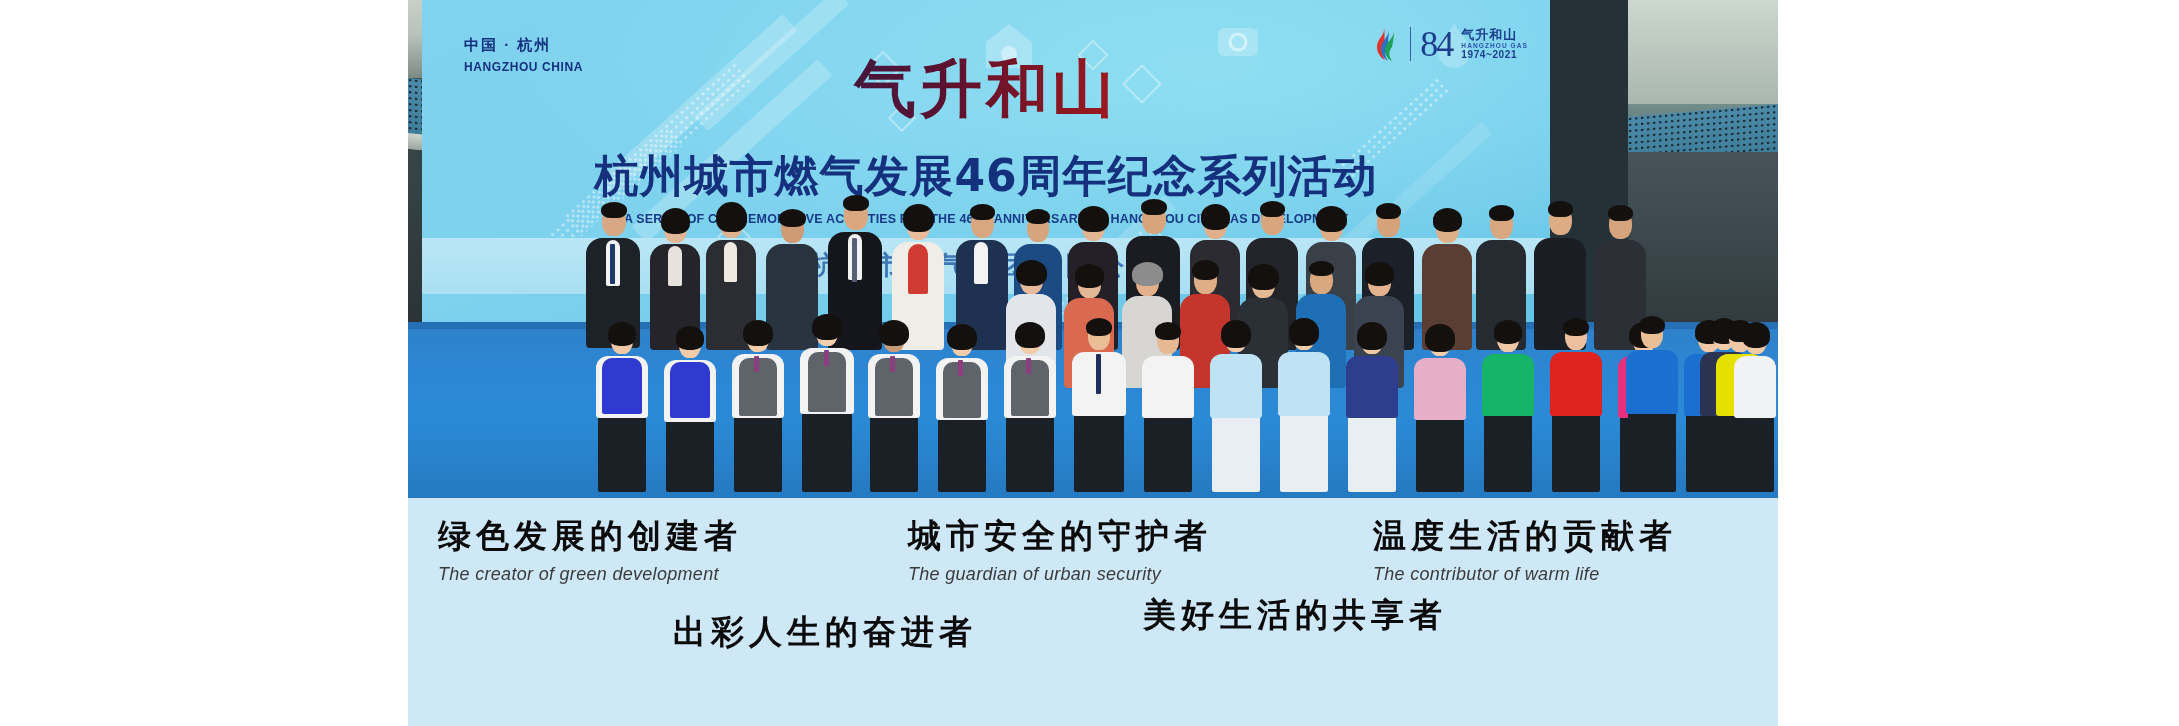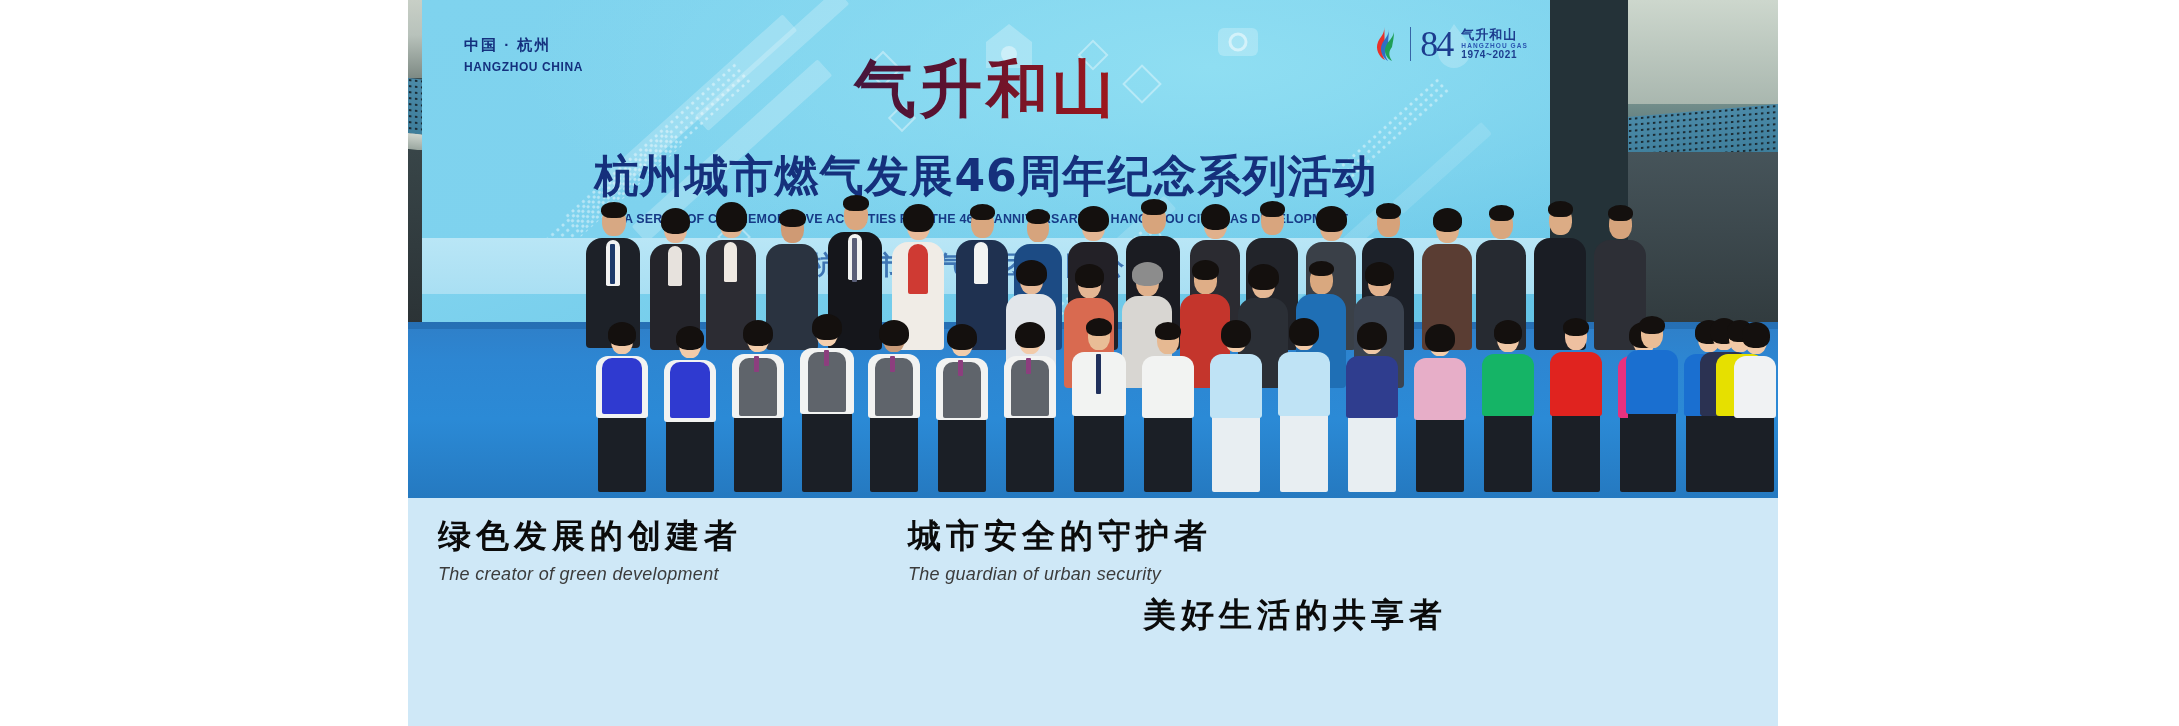--- a/index.html
+++ b/index.html
@@ -476,22 +476,27 @@
       <div class="slogan" style="left:500px;top:18px;">
         <div class="cn">城市安全的守护者</div>
         <div class="en">The guardian of urban security</div>
       </div>
 
       <div class="slogan" style="left:30px;top:18px;">
         <div class="cn">绿色发展的创建者</div>
         <div class="en">The creator of green development</div>
       </div>
 
+      <div class="slogan" style="left:965px;top:18px;">
+        <div class="cn">温度生活的贡献者</div>
+        <div class="en">The contributor of warm life</div>
+      </div>
 
       <div class="slogan" style="left:265px;top:114px;">
+        <div class="cn">出彩人生的奋进者</div>
       </div>
 
       <div class="slogan" style="left:735px;top:97px;">
         <div class="cn">美好生活的共享者</div>
       </div>
 
     </div>
 
   </div>
 </div>

